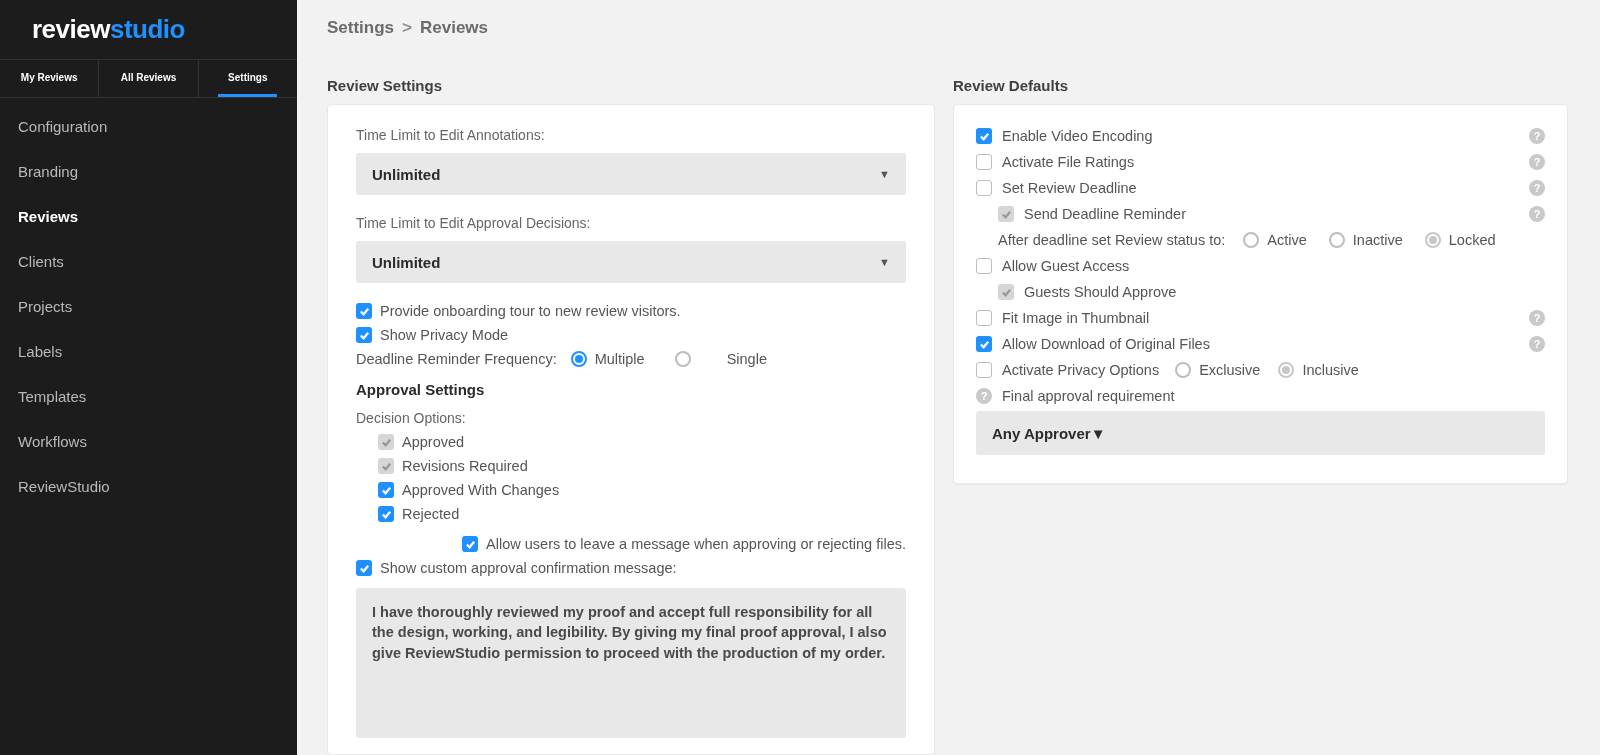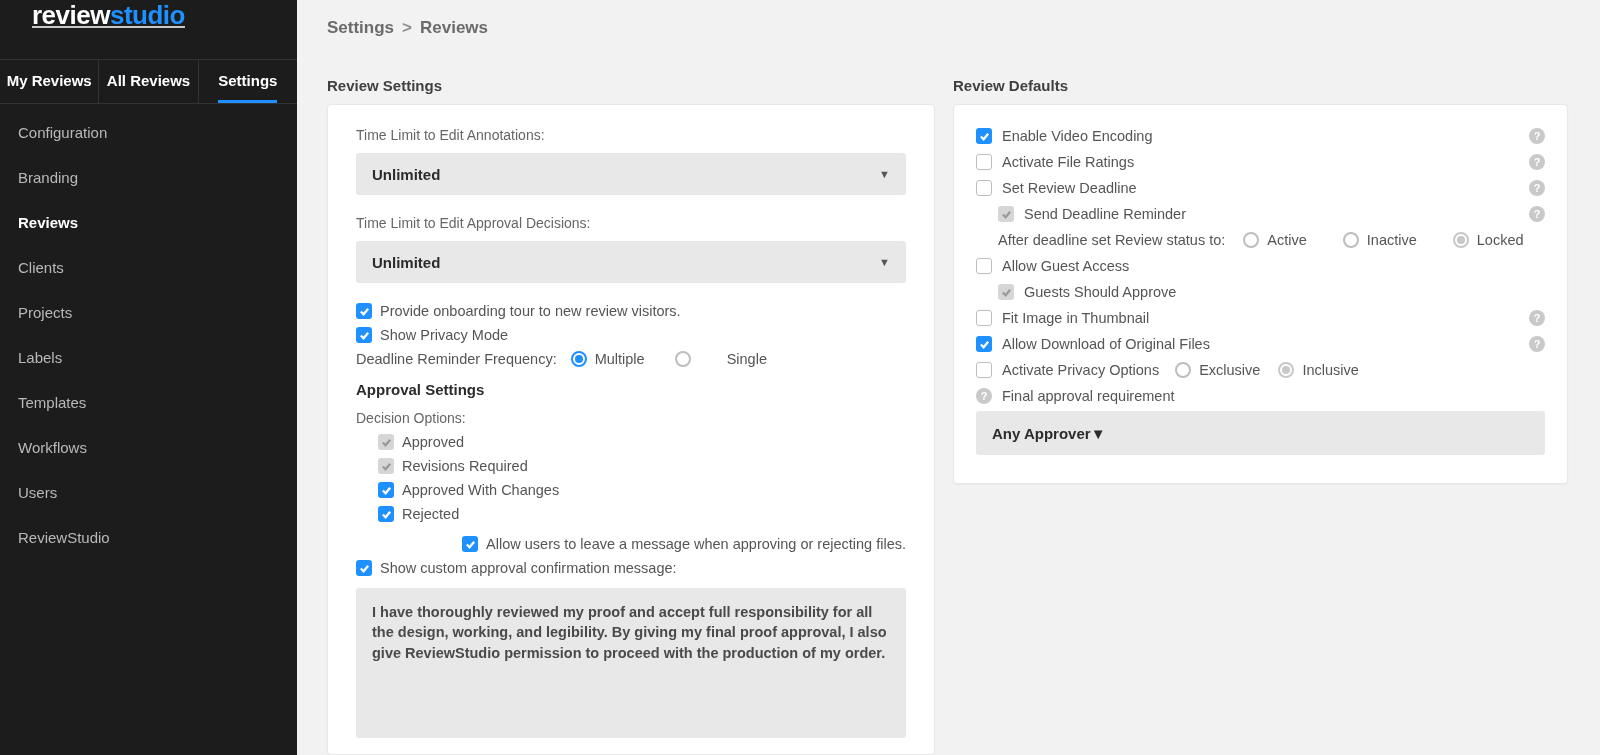--- a/index.html
+++ b/index.html
@@ -18,41 +18,40 @@
   .sidebar {
     width: 297px;
     background: #1c1c1c;
     color: #c8c8c8;
     display: flex;
     flex-direction: column;
   }
   .logo {
     height: 59px;
     display: flex;
-    align-items: flex-start;
+    align-items: center;
     padding-left: 32px;
     font-size: 26px;
     font-weight: 800;
     letter-spacing: -0.5px;
-    text-decoration: underline;
   }
   .logo .w1 { color: #ffffff; }
   .logo .w2 { color: #1f90ff; }
   .topTabs {
     display: flex;
     border-top: 1px solid #333;
     border-bottom: 1px solid #333;
   }
   .topTab {
     flex: 1;
     text-align: center;
     padding: 12px 0 14px;
     color: #ffffff;
     font-weight: 700;
-    font-size: 15px;
+    font-size: 10px;
     border-right: 1px solid #333;
     position: relative;
   }
   .topTab:last-child { border-right: none; }
   .topTab.active::after {
     content: "";
     position: absolute;
     left: 20%; right: 20%; bottom: 0;
     height: 3px;
     background: #1f90ff;
@@ -206,21 +205,21 @@
     font-weight: 700;
     display: flex; align-items: center; justify-content: center;
   }
   .helpL {
     width: 16px; height: 16px; border-radius: 50%;
     background: #c9c9c9; color: #fff; font-size: 11px; font-weight: 700;
     display: inline-flex; align-items: center; justify-content: center;
     flex: 0 0 16px;
   }
   .drow.sub1 { padding-left: 22px; }
-  .radioGroup { display: flex; gap: 36px; margin-left: 12px; }
+  .radioGroup { display: flex; gap: 22px; margin-left: 12px; }
   .selectR {
     height: 44px; background: #e8e8e8; border-radius: 3px;
     display: flex; align-items: center; justify-content: flex-start;
     padding: 0 16px; font-weight: 700; font-size: 15px; margin: 10px 0 0 0;
   }
   .gap6 > * + * { margin-top: 4px; }
 </style>
 </head>
 <body>
 
@@ -238,21 +237,20 @@
     </div>
     <nav class="sideNav">
       <div class="sideItem">Configuration</div>
       <div class="sideItem">Branding</div>
       <div class="sideItem active">Reviews</div>
       <div class="sideItem">Clients</div>
       <div class="sideItem">Projects</div>
       <div class="sideItem">Labels</div>
       <div class="sideItem">Templates</div>
       <div class="sideItem">Workflows</div>
-      <div class="sideItem">Users</div>
       <div class="sideItem">ReviewStudio</div>
     </nav>
   </aside>
 
   <main class="main">
     <div class="breadcrumbBar">
       <span>Settings</span>
       <span class="sep">&gt;</span>
       <span>Reviews</span>
     </div>

